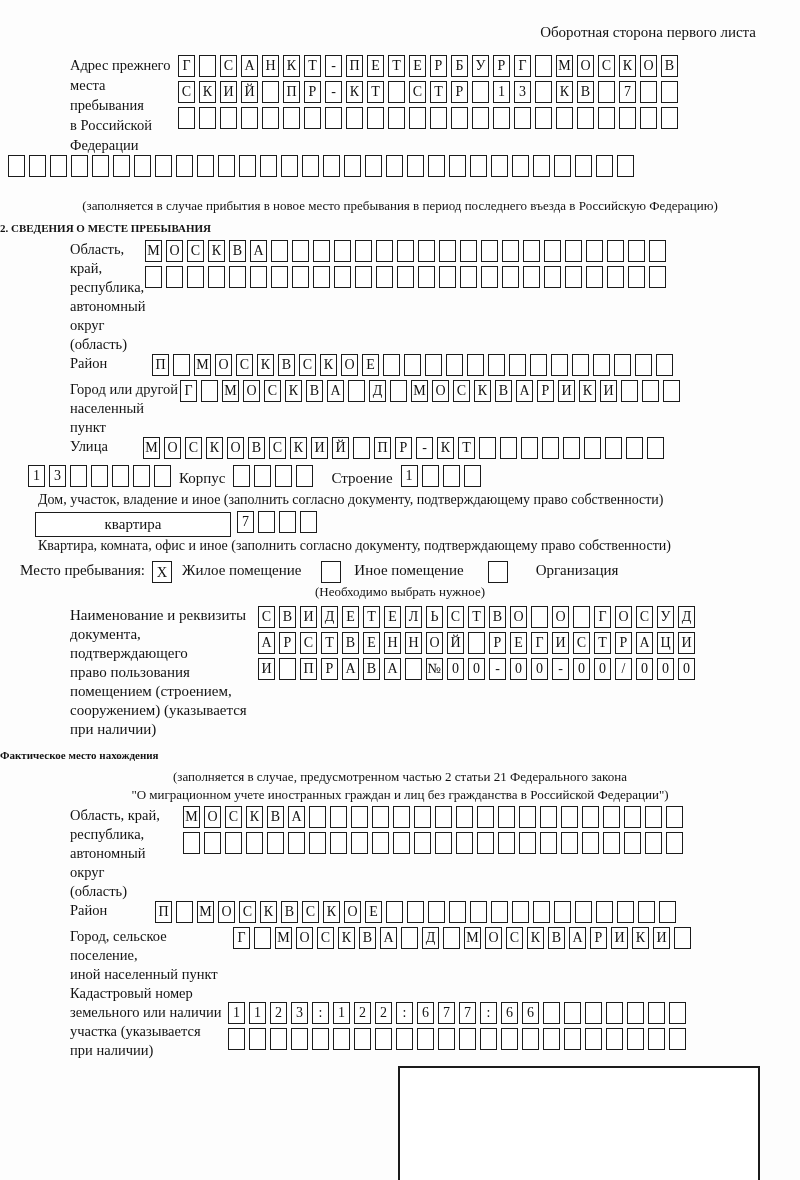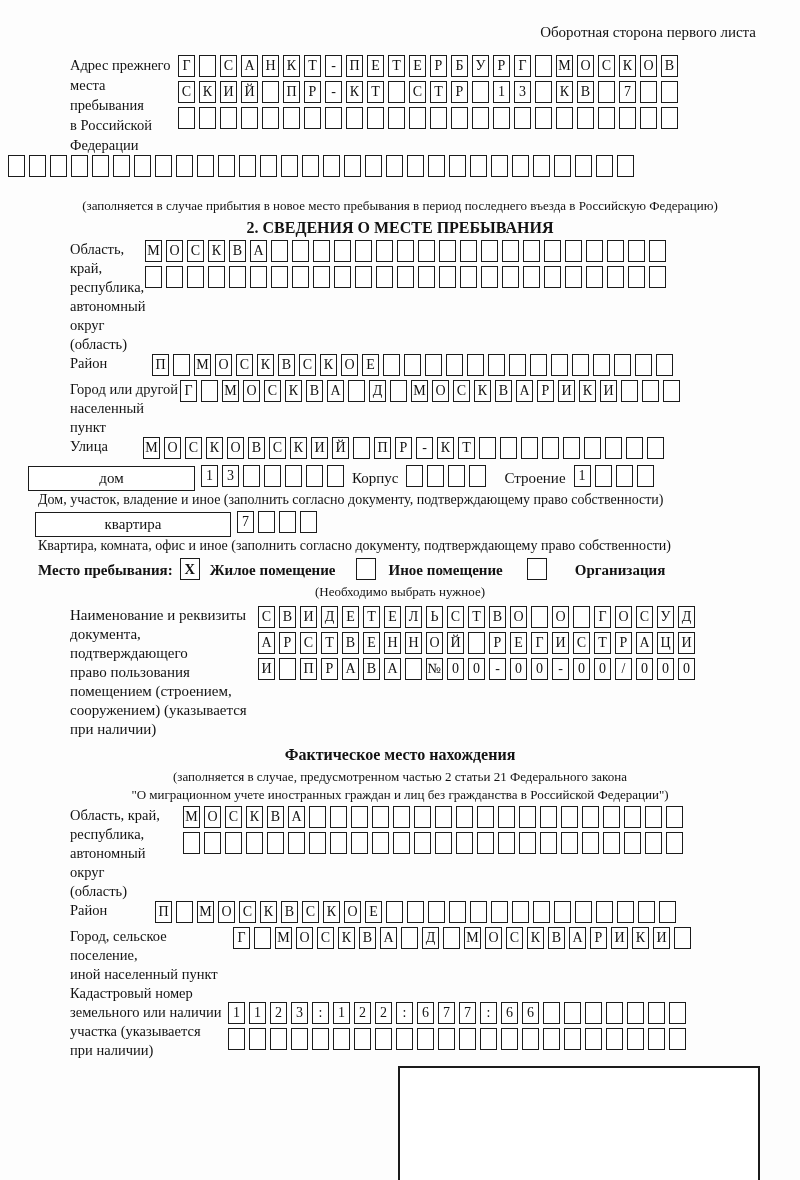--- a/index.html
+++ b/index.html
@@ -14,33 +14,33 @@
   .frow { display: flex; align-items: flex-start; }
   .flabel { font-size: 14.5px; line-height: 19px; flex: 0 0 auto; }
   .cellrow { display: flex; height: 26px; flex: 0 0 auto; }
   .cell {
     width: 17px; height: 22px; border: 1.5px solid #1b1b1b; margin-right: 4px;
     display: flex; align-items: center; justify-content: center;
     font-size: 14px; line-height: 1; flex: 0 0 auto; background: #fff;
   }
   .note { font-size: 13px; text-align: center; line-height: 17px; }
   .lnote { font-size: 14px; line-height: 18px; margin-left: 38px; }
-  .h2 { font-weight: bold; font-size: 16px; text-align: center; line-height: 20px; }
+  .h2 { font-weight: bold; font-size: 11px; text-align: left; line-height: 20px; }
   .boxfield {
     height: 25px; border: 1.5px solid #1b1b1b; background: #fff;
     display: flex; align-items: center; justify-content: center;
     font-size: 15px; margin-right: 6px; flex: 0 0 auto;
   }
   .inline-lab { font-size: 15px; line-height: 25px; flex: 0 0 auto; }
   .ck {
     width: 20px; height: 22px; border: 1.5px solid #1b1b1b; background: #fff;
     display: flex; align-items: center; justify-content: center;
     font-size: 14.5px; flex: 0 0 auto;
   }
-  .mesto-row { display: flex; align-items: flex-start; margin: 3px 0 0 38px; font-weight: bold; }
+  .mesto-row { display: flex; align-items: flex-end; margin: 3px 0 0 20px; }
   .stamp-box { width: 362px; height: 162px; border: 2px solid #1b1b1b; margin: 6px 0 0 398px; background: #fff; }
 </style>
 </head>
 <body>
 
 <div class="header-note">Оборотная сторона первого листа</div>
 
 <section>
   <div class="frow" style="margin:14px 0 0 70px">
     <div class="flabel" style="width:108px; line-height:20px;">
@@ -319,21 +319,20 @@
         <span class="cell"></span>
         <span class="cell"></span>
         <span class="cell"></span>
         <span class="cell"></span>
         <span class="cell"></span>
         <span class="cell"></span>
       </div>
   </div>
 
   <div class="frow" style="margin:2px 0 0 28px; align-items:center;">
-    <div class="boxfield" style="width:167px">дом</div>
     <div class="cellrow">
         <span class="cell">1</span>
         <span class="cell">3</span>
         <span class="cell"></span>
         <span class="cell"></span>
         <span class="cell"></span>
         <span class="cell"></span>
         <span class="cell"></span>
       </div>
     <div class="inline-lab" style="margin:0 8px 0 4px">Корпус</div>

